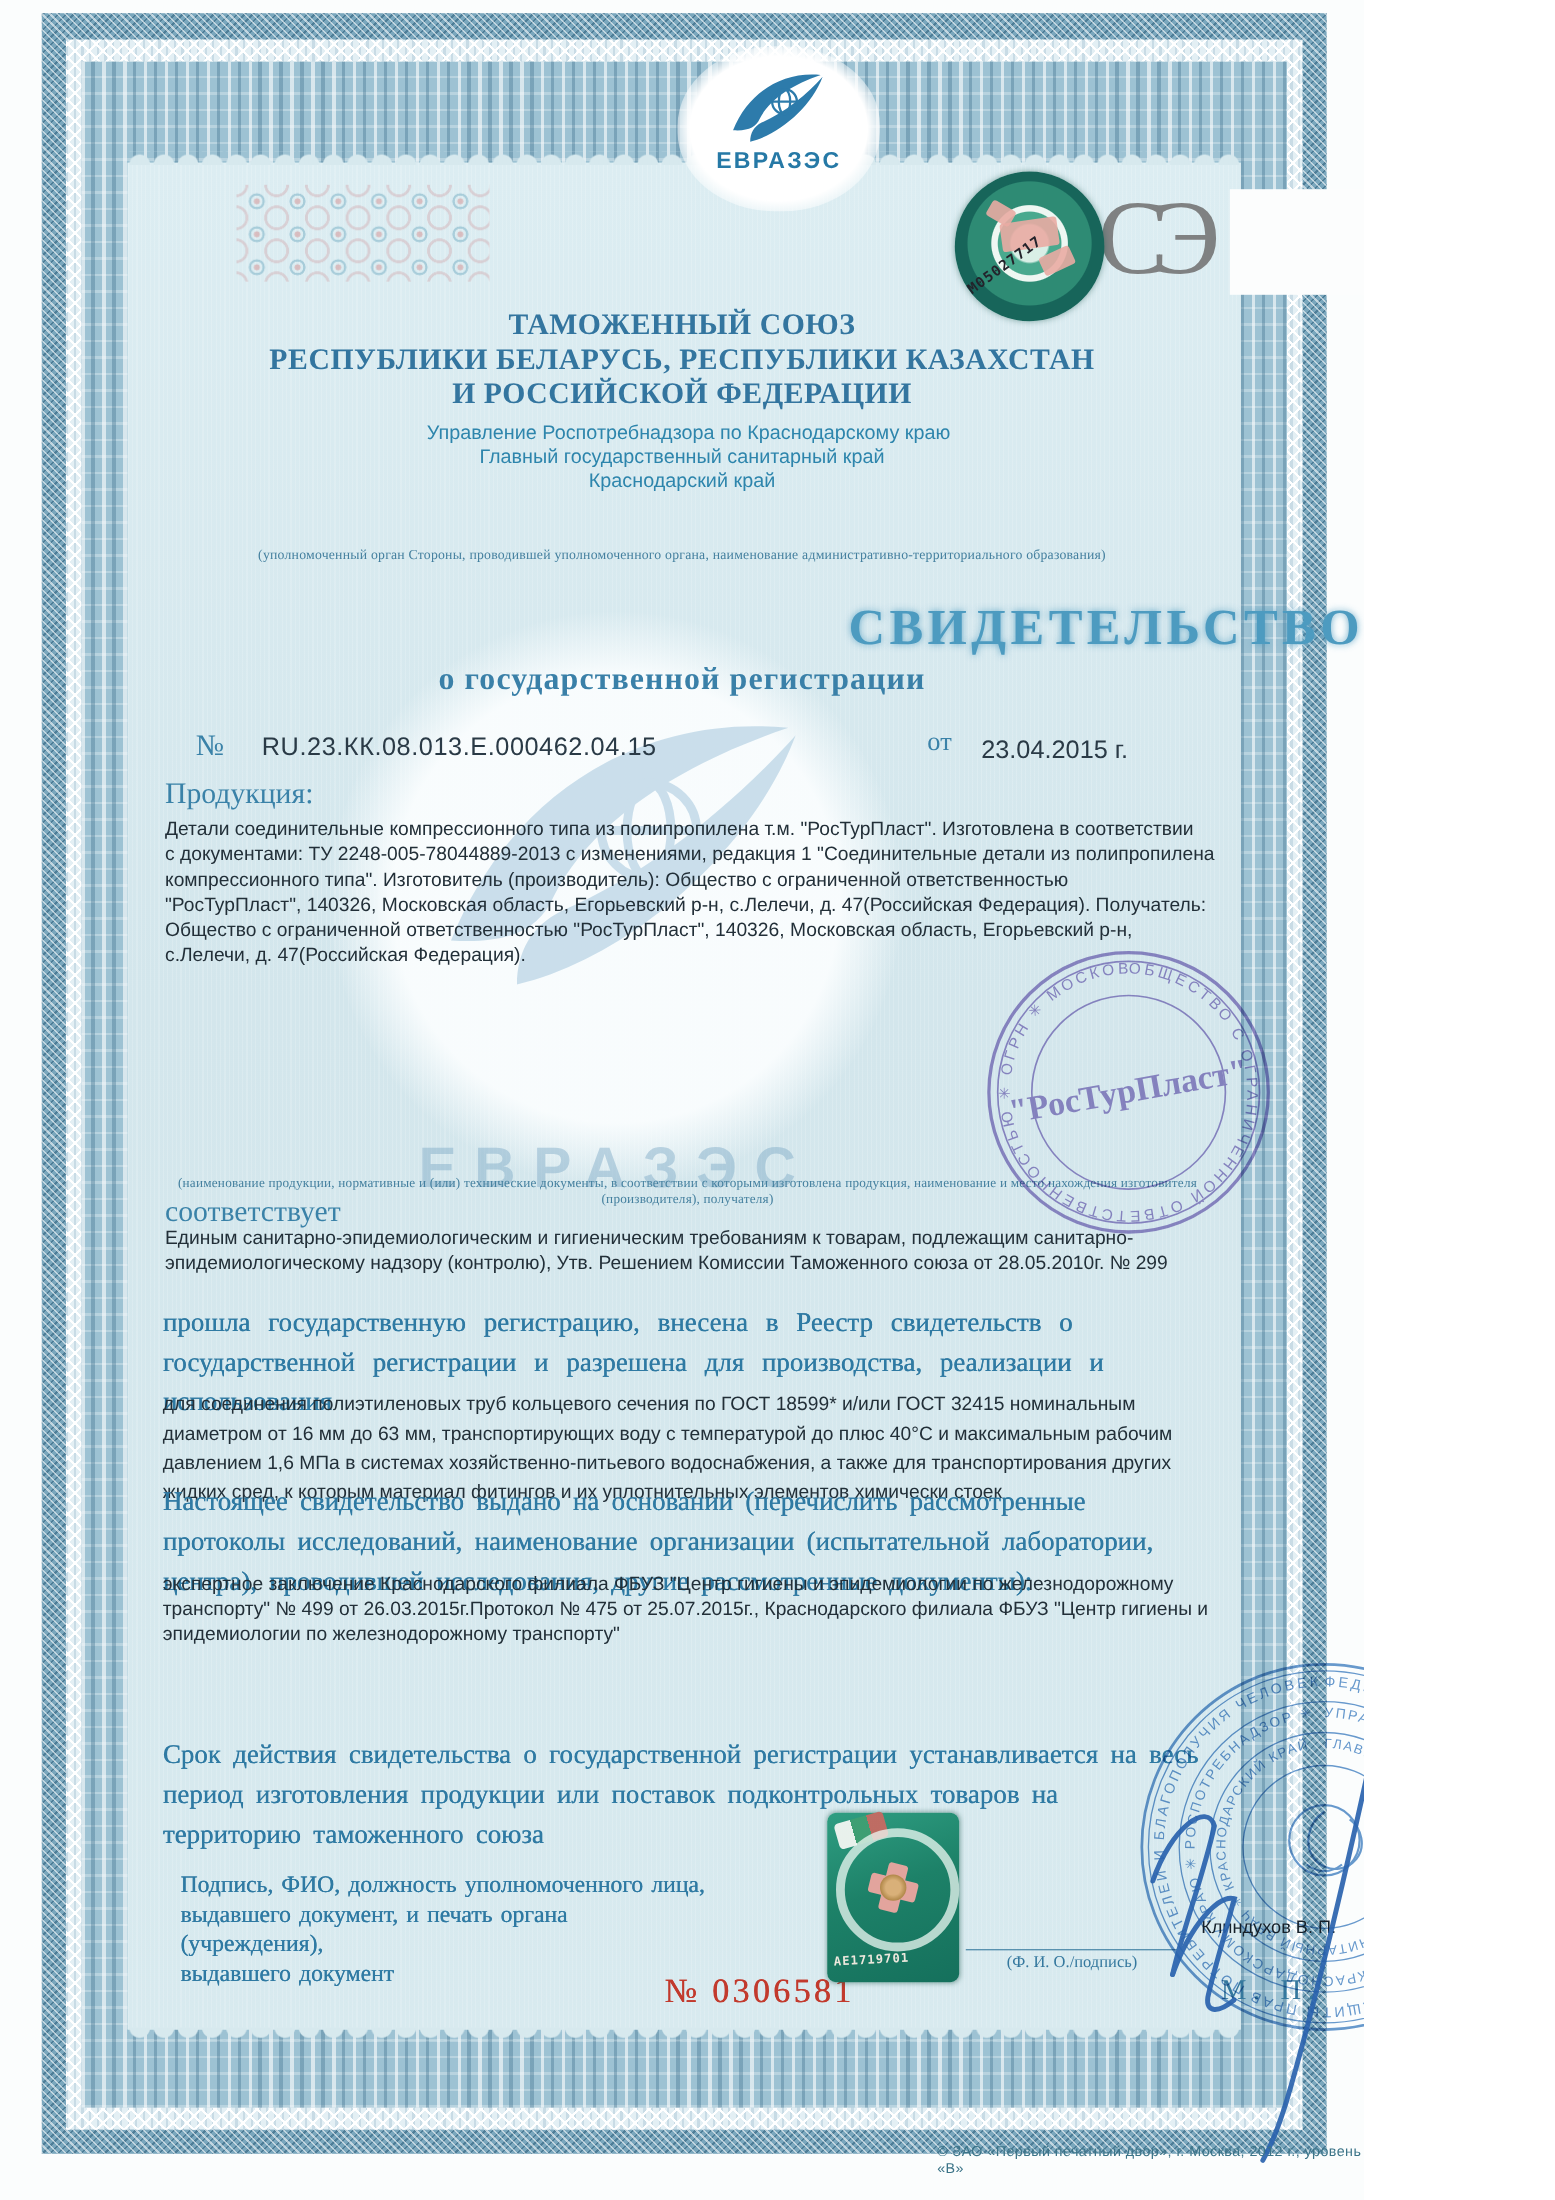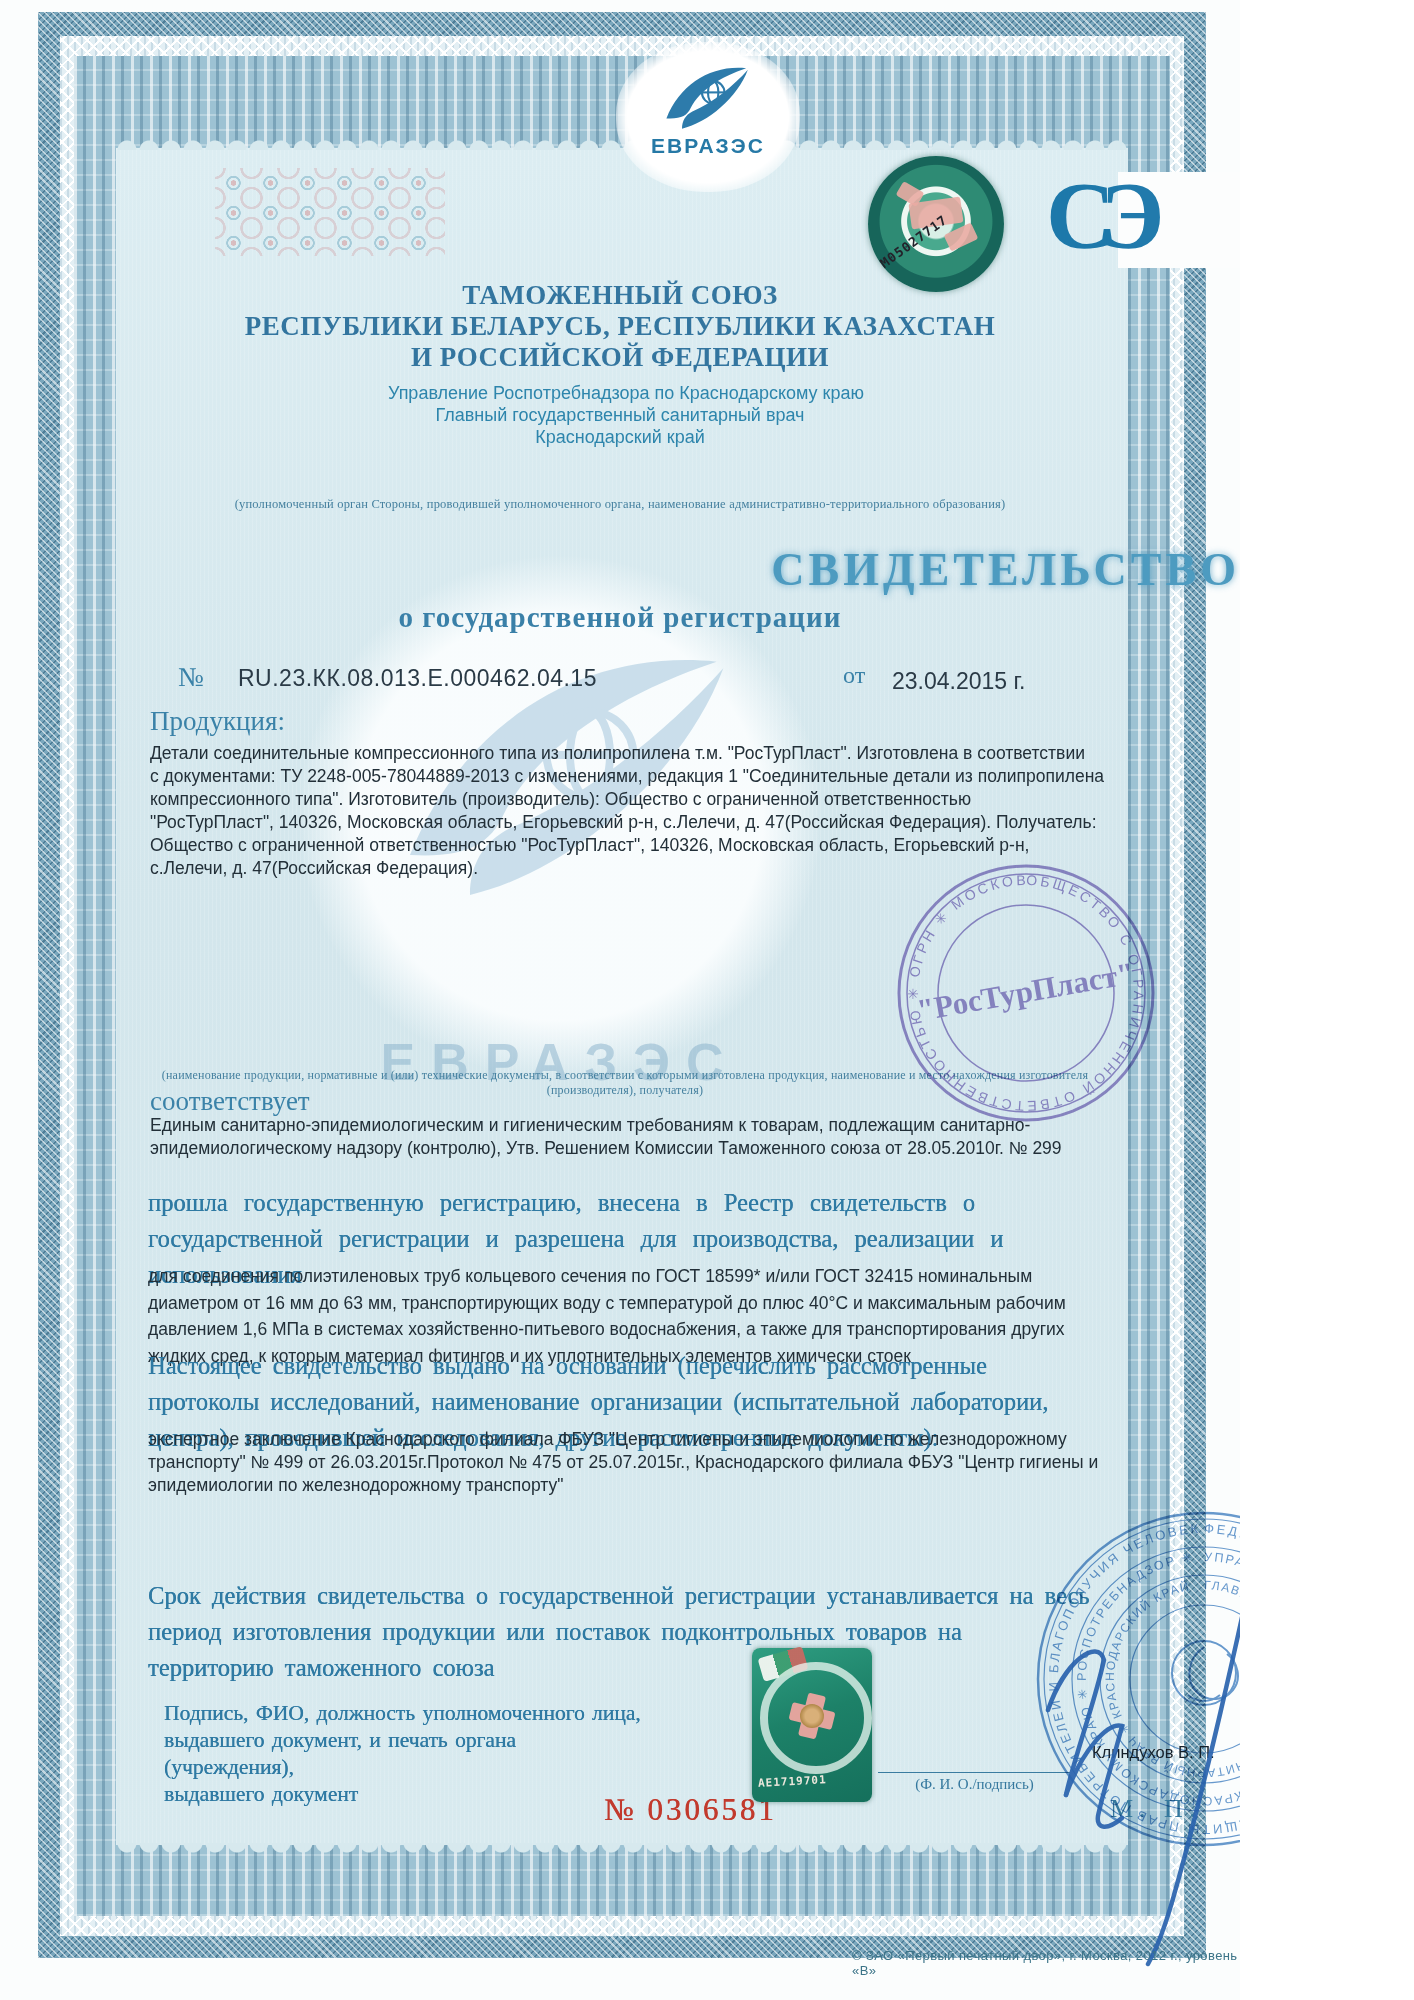--- a/index.html
+++ b/index.html
@@ -51,23 +51,23 @@
   .hologram-top{position:absolute;left:868px;top:156px;width:136px;height:136px;border-radius:50%;z-index:7;
     background:radial-gradient(circle at 50% 48%, #d9efe6 0 17%, #49a98e 19% 29%, #eef7f2 30% 35%, #2e8b74 36% 57%, #17655a 58% 72%, #1d7263 73% 100%);
     box-shadow:0 0 6px rgba(30,90,80,.5);}
   .hologram-top .pinkbar{position:absolute;background:#e9aba3;border-radius:3px;opacity:.9;}
   .pb1{left:42px;top:44px;width:52px;height:26px;transform:rotate(-8deg);}
   .pb2{left:30px;top:30px;width:24px;height:16px;transform:rotate(30deg);}
   .pb3{left:78px;top:72px;width:30px;height:18px;transform:rotate(-25deg);}
   .holo-serial-top{position:absolute;left:6px;top:78px;transform:rotate(-36deg);
     font-family:"DejaVu Sans Mono",monospace;font-size:13px;font-weight:bold;color:#23232b;letter-spacing:1px;}
 
-  .se-monogram{position:absolute;left:1046px;top:168px;z-index:6;
-    font-family:"Liberation Serif",serif;font-weight:bold;font-size:96px;line-height:1;
-    color:#0369a1;letter-spacing:-16px;opacity:.88;}
+  .se-monogram{position:absolute;left:998px;top:168px;z-index:6;
+    font-family:"Liberation Serif",serif;font-weight:normal;font-size:96px;line-height:1;
+    color:#737373;letter-spacing:-16px;opacity:.88;}
 
   .white-box{position:absolute;left:1118px;top:172px;width:180px;height:96px;background:#fcfdfd;z-index:5;}
 
   
   .watermark{position:absolute;left:300px;top:555px;width:520px;height:525px;border-radius:50%;z-index:2;
     background:radial-gradient(circle, rgba(250,253,254,.95) 0 55%, rgba(250,253,254,0) 71%);}
   .watermark svg{position:absolute;left:70px;top:55px;width:400px;height:310px;color:#9dc2da;opacity:.5;}
   .watermark-label{position:absolute;left:0;right:0;bottom:-12px;text-align:center;
     font-weight:bold;font-size:52px;letter-spacing:16px;color:rgba(125,168,198,.45);}
   .hdr{position:absolute;left:0;right:0;top:280px;text-align:center;z-index:3;}
@@ -182,21 +182,21 @@
       </g>
     </svg>
     <div class="watermark-label">ЕВРАЗЭС</div>
   </div>
 
   <div class="hdr">
     <div class="h-line">ТАМОЖЕННЫЙ СОЮЗ</div>
     <div class="h-line">РЕСПУБЛИКИ БЕЛАРУСЬ, РЕСПУБЛИКИ КАЗАХСТАН</div>
     <div class="h-line">И РОССИЙСКОЙ ФЕДЕРАЦИИ</div>
     <div class="a-line a-first">Управление Роспотребнадзора по Краснодарскому краю</div>
-    <div class="a-line">Главный государственный санитарный врач</div>
+    <div class="a-line">Главный государственный санитарный край</div>
     <div class="a-line">Краснодарский край</div>
   </div>
   <div class="annotation ann1">(уполномоченный орган Стороны, проводившей уполномоченного органа, наименование административно-территориального образования)</div>
 
   <div class="title-main">СВИДЕТЕЛЬСТВО</div>
   <div class="title-sub">о государственной регистрации</div>
 
   <div class="numline">
     <span class="no">№</span>
     <span class="num">RU.23.КК.08.013.Е.000462.04.15</span>

